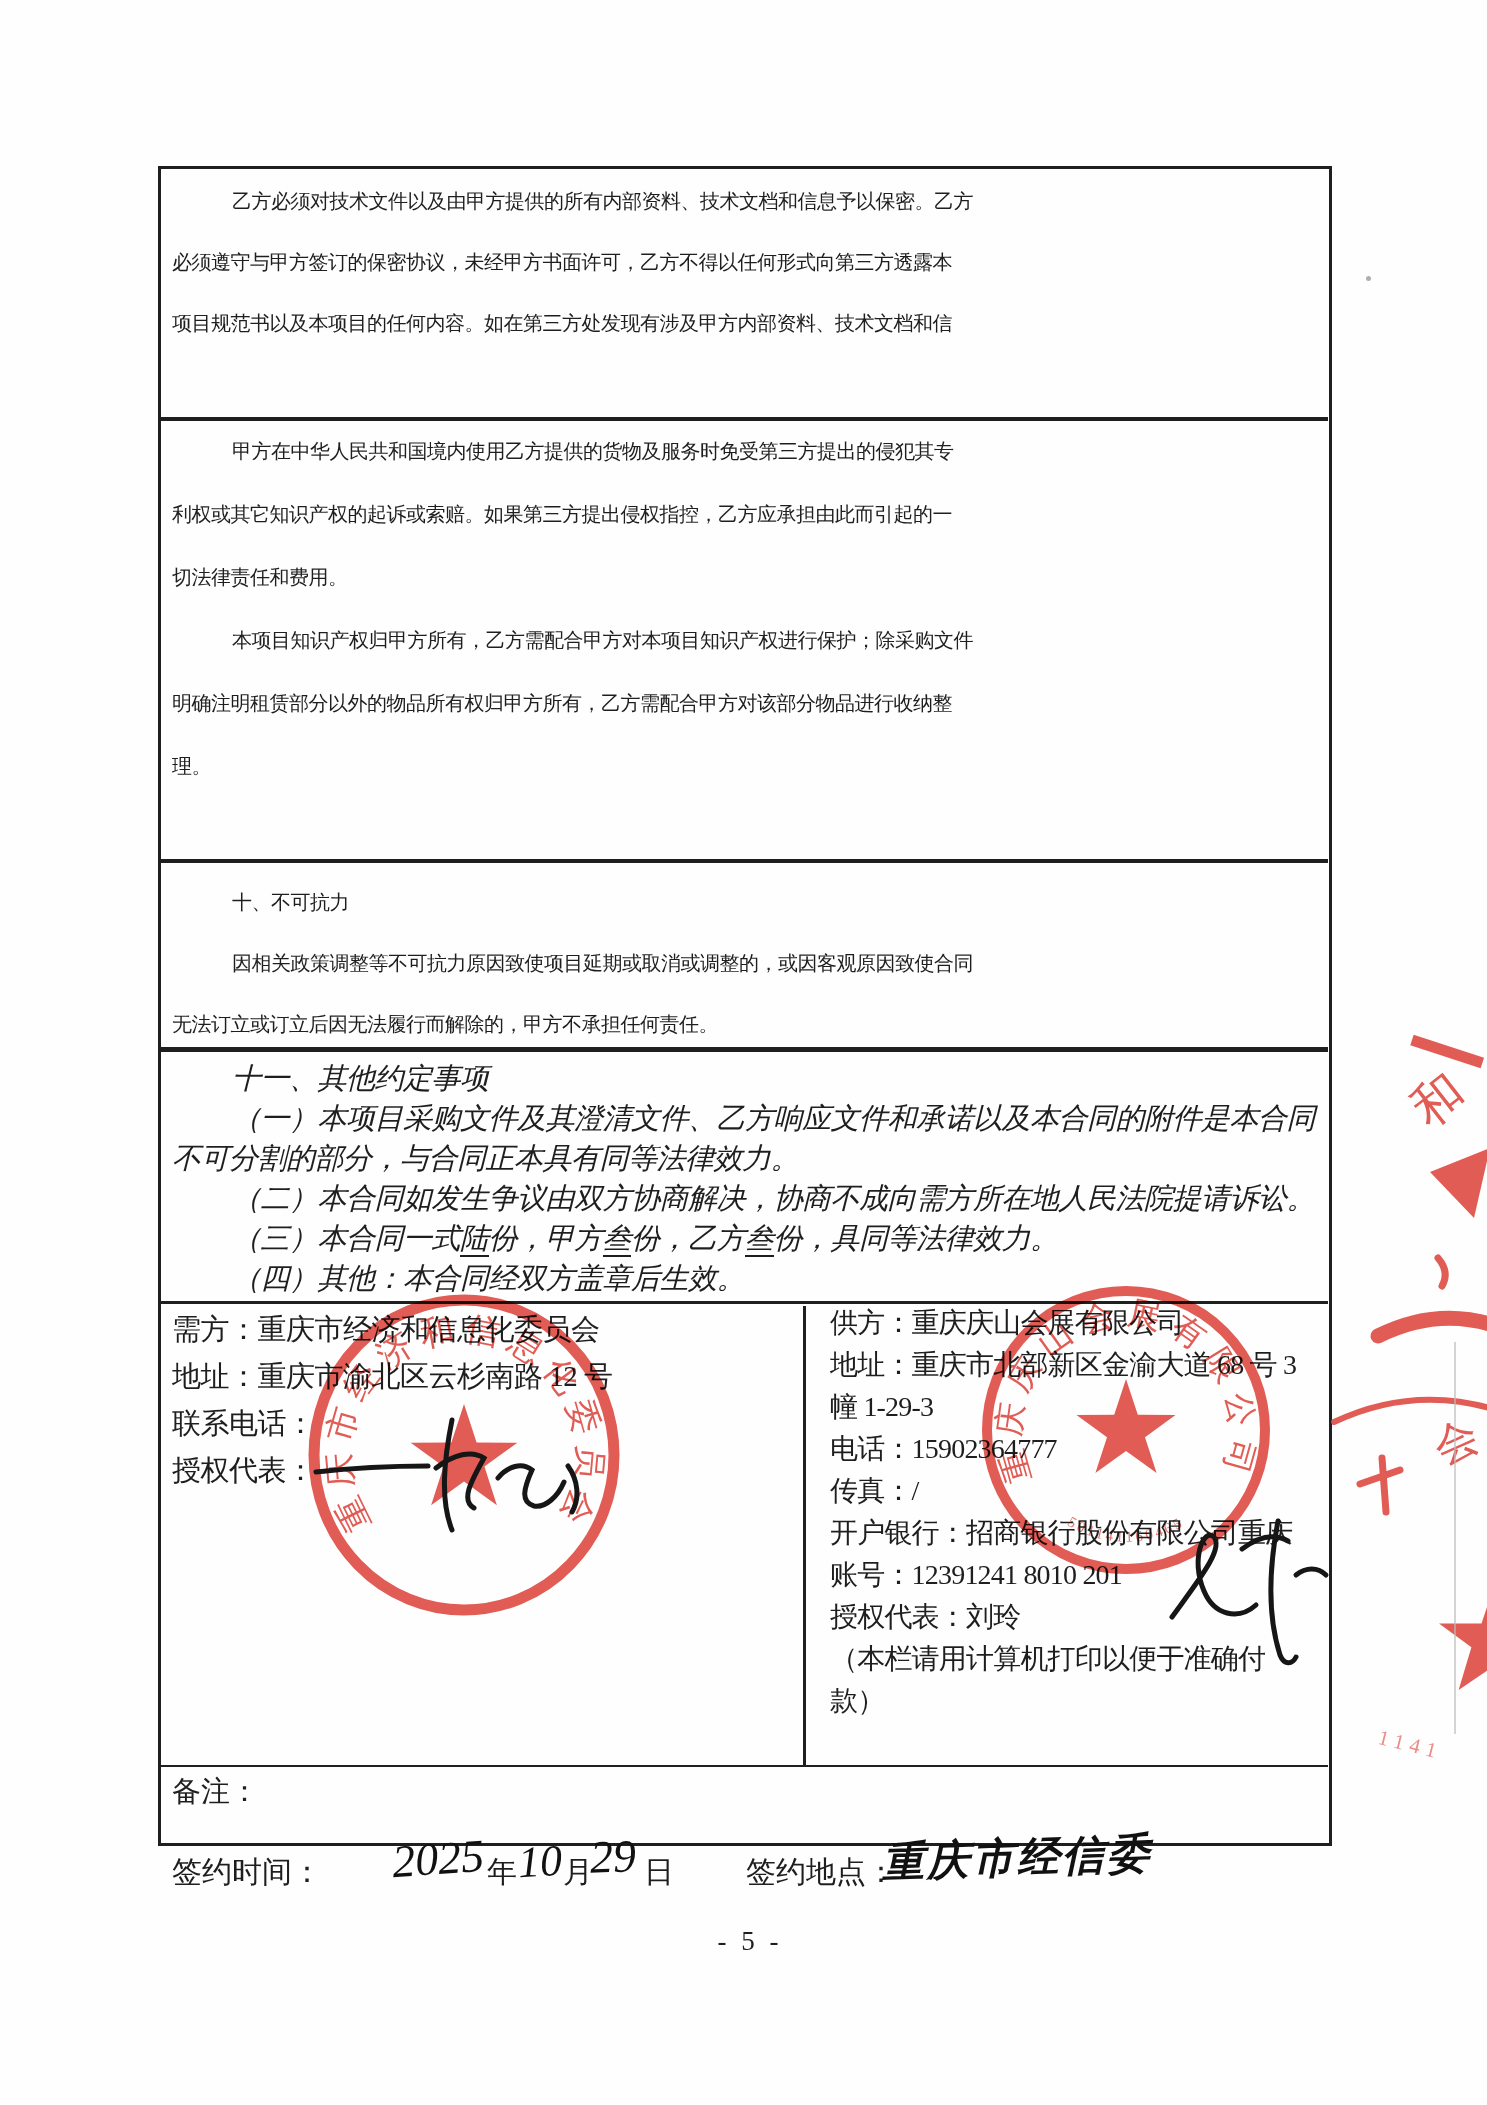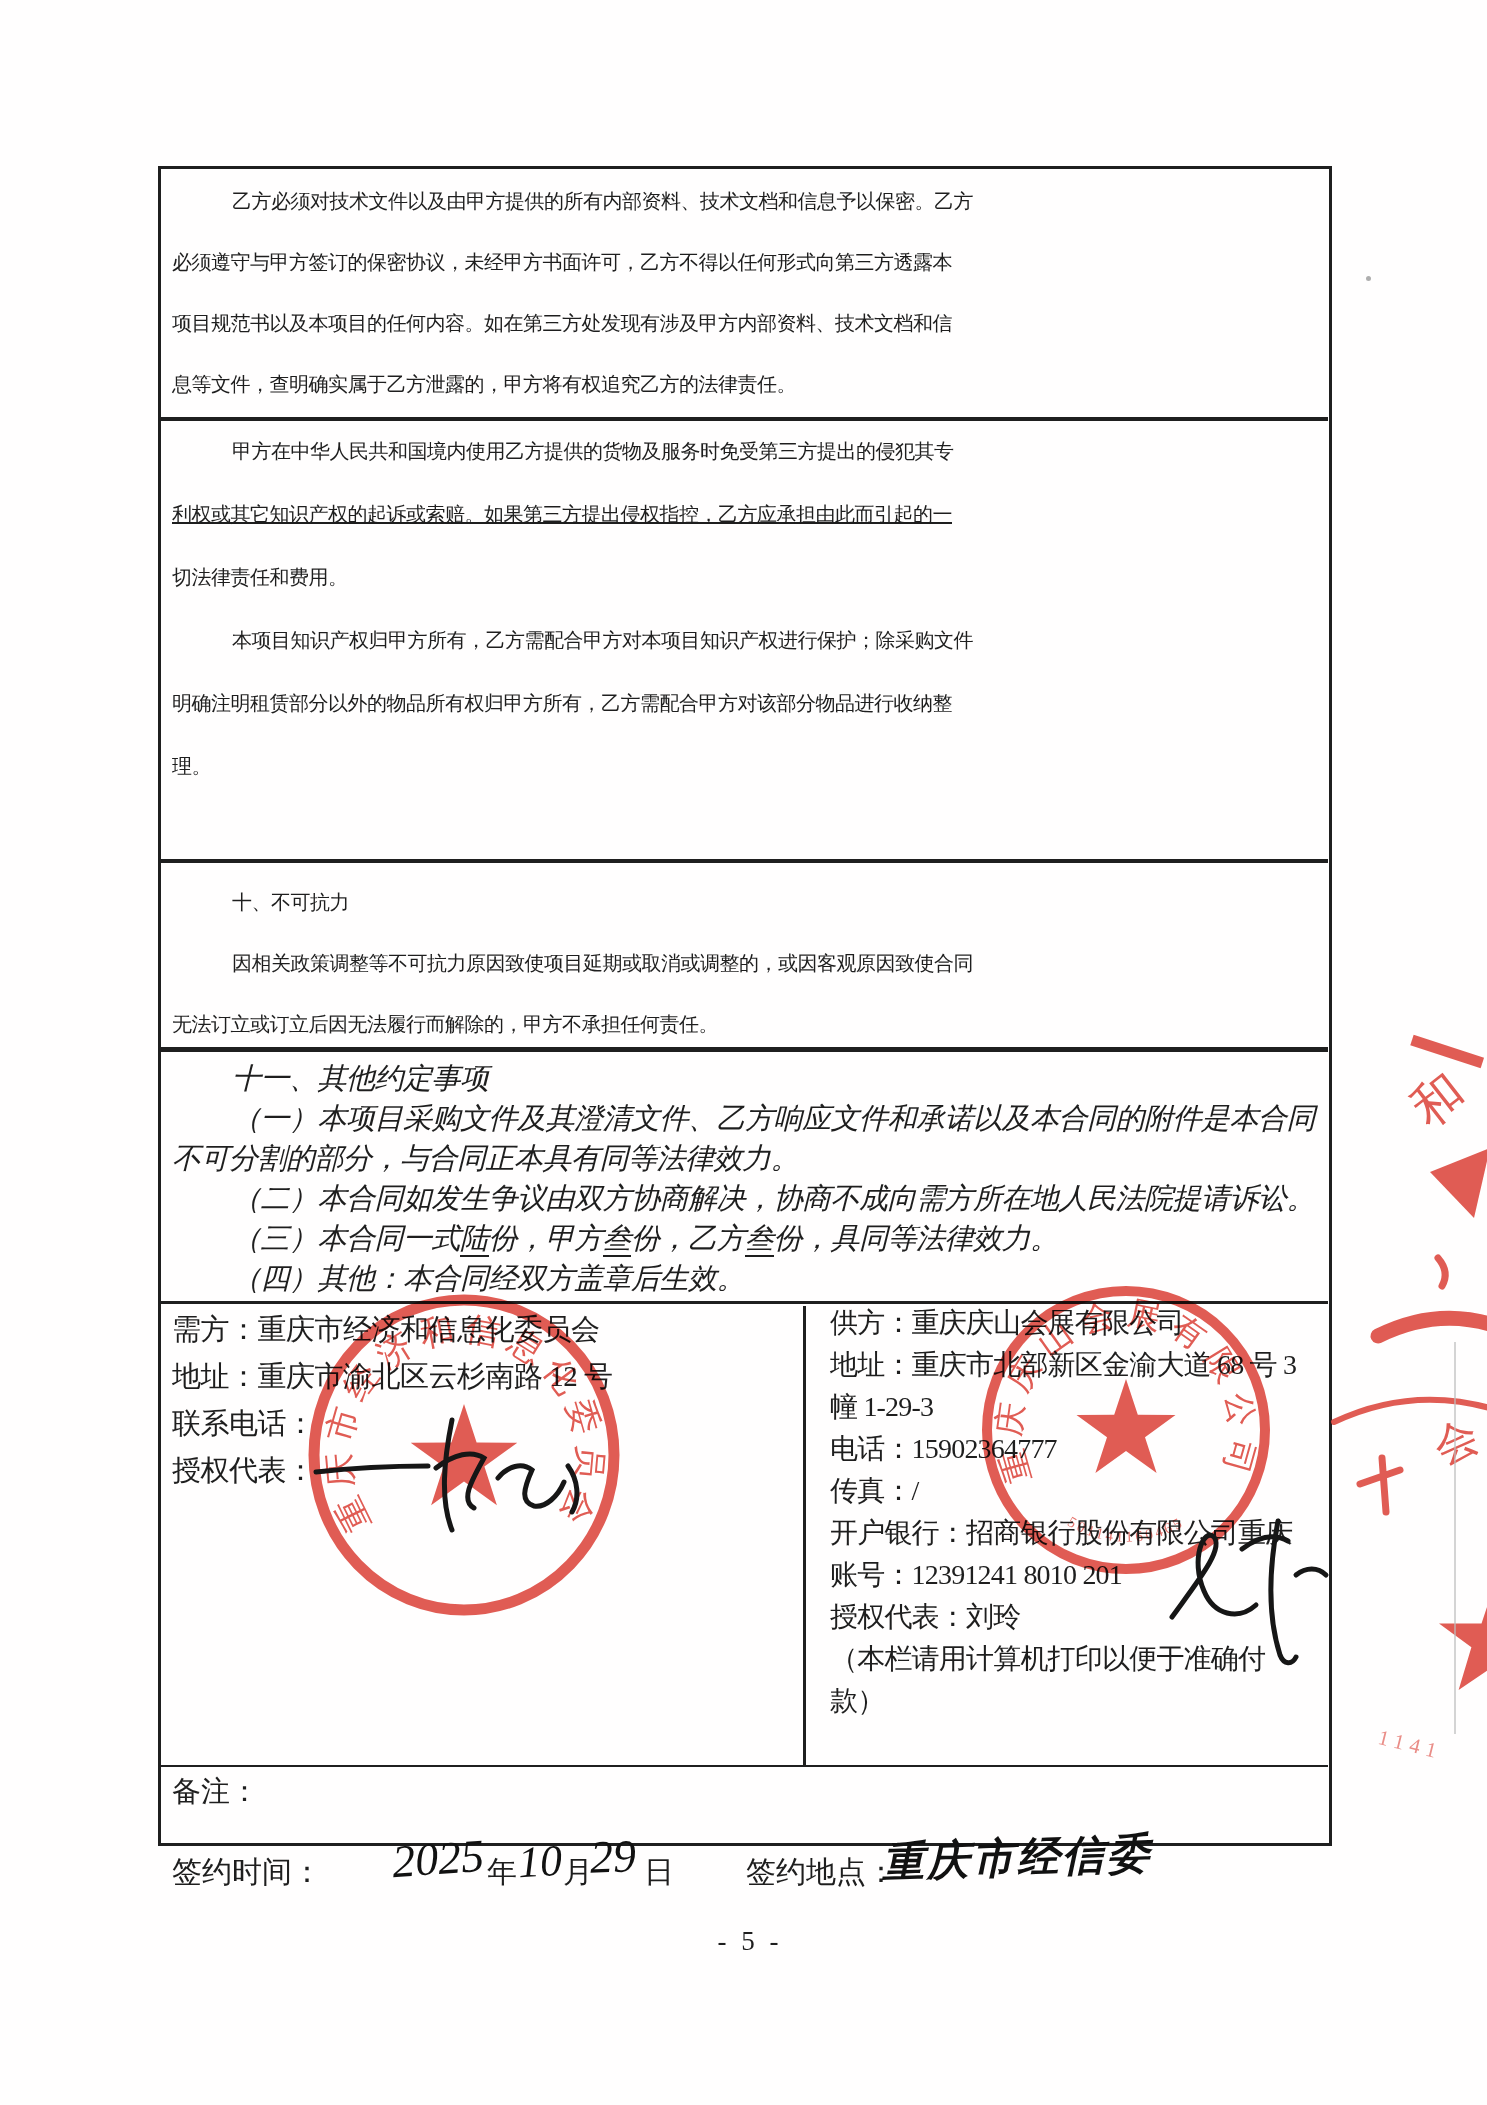--- a/index.html
+++ b/index.html
@@ -44,26 +44,25 @@
   <div class="abs hdiv" style="top:859px;height:4px;"></div>
   <div class="abs hdiv" style="top:1047px;height:5px;"></div>
   <div class="abs hdiv" style="top:1301px;height:3px;"></div>
   <div class="abs hdiv" style="top:1765px;height:2px;"></div>
   <div class="abs vdiv"></div>
 
   <div class="abs blk r13" style="top:171px;">
     <p class="line ind">乙方必须对技术文件以及由甲方提供的所有内部资料、技术文档和信息予以保密。乙方</p>
     <p class="line">必须遵守与甲方签订的保密协议，未经甲方书面许可，乙方不得以任何形式向第三方透露本</p>
     <p class="line">项目规范书以及本项目的任何内容。如在第三方处发现有涉及甲方内部资料、技术文档和信</p>
-    <p class="line">息等文件，查明确实属于乙方泄露的，甲方将有权追究乙方的法律责任。</p>
   </div>
 
   <div class="abs blk r13" style="top:420px;line-height:63px;">
     <p class="line ind" style="line-height:63px;">甲方在中华人民共和国境内使用乙方提供的货物及服务时免受第三方提出的侵犯其专</p>
-    <p class="line" style="line-height:63px;text-decoration:underline;">利权或其它知识产权的起诉或索赔。如果第三方提出侵权指控，乙方应承担由此而引起的一</p>
+    <p class="line" style="line-height:63px;">利权或其它知识产权的起诉或索赔。如果第三方提出侵权指控，乙方应承担由此而引起的一</p>
     <p class="line" style="line-height:63px;">切法律责任和费用。</p>
     <p class="line ind" style="line-height:63px;">本项目知识产权归甲方所有，乙方需配合甲方对本项目知识产权进行保护；除采购文件</p>
     <p class="line" style="line-height:63px;">明确注明租赁部分以外的物品所有权归甲方所有，乙方需配合甲方对该部分物品进行收纳整</p>
     <p class="line" style="line-height:63px;">理。</p>
   </div>
 
   <div class="abs blk r13" style="top:864px;margin-top:8px;">
     <p class="line ind">十、不可抗力</p>
     <p class="line ind">因相关政策调整等不可抗力原因致使项目延期或取消或调整的，或因客观原因致使合同</p>
     <p class="line">无法订立或订立后因无法履行而解除的，甲方不承担任何责任。</p>

